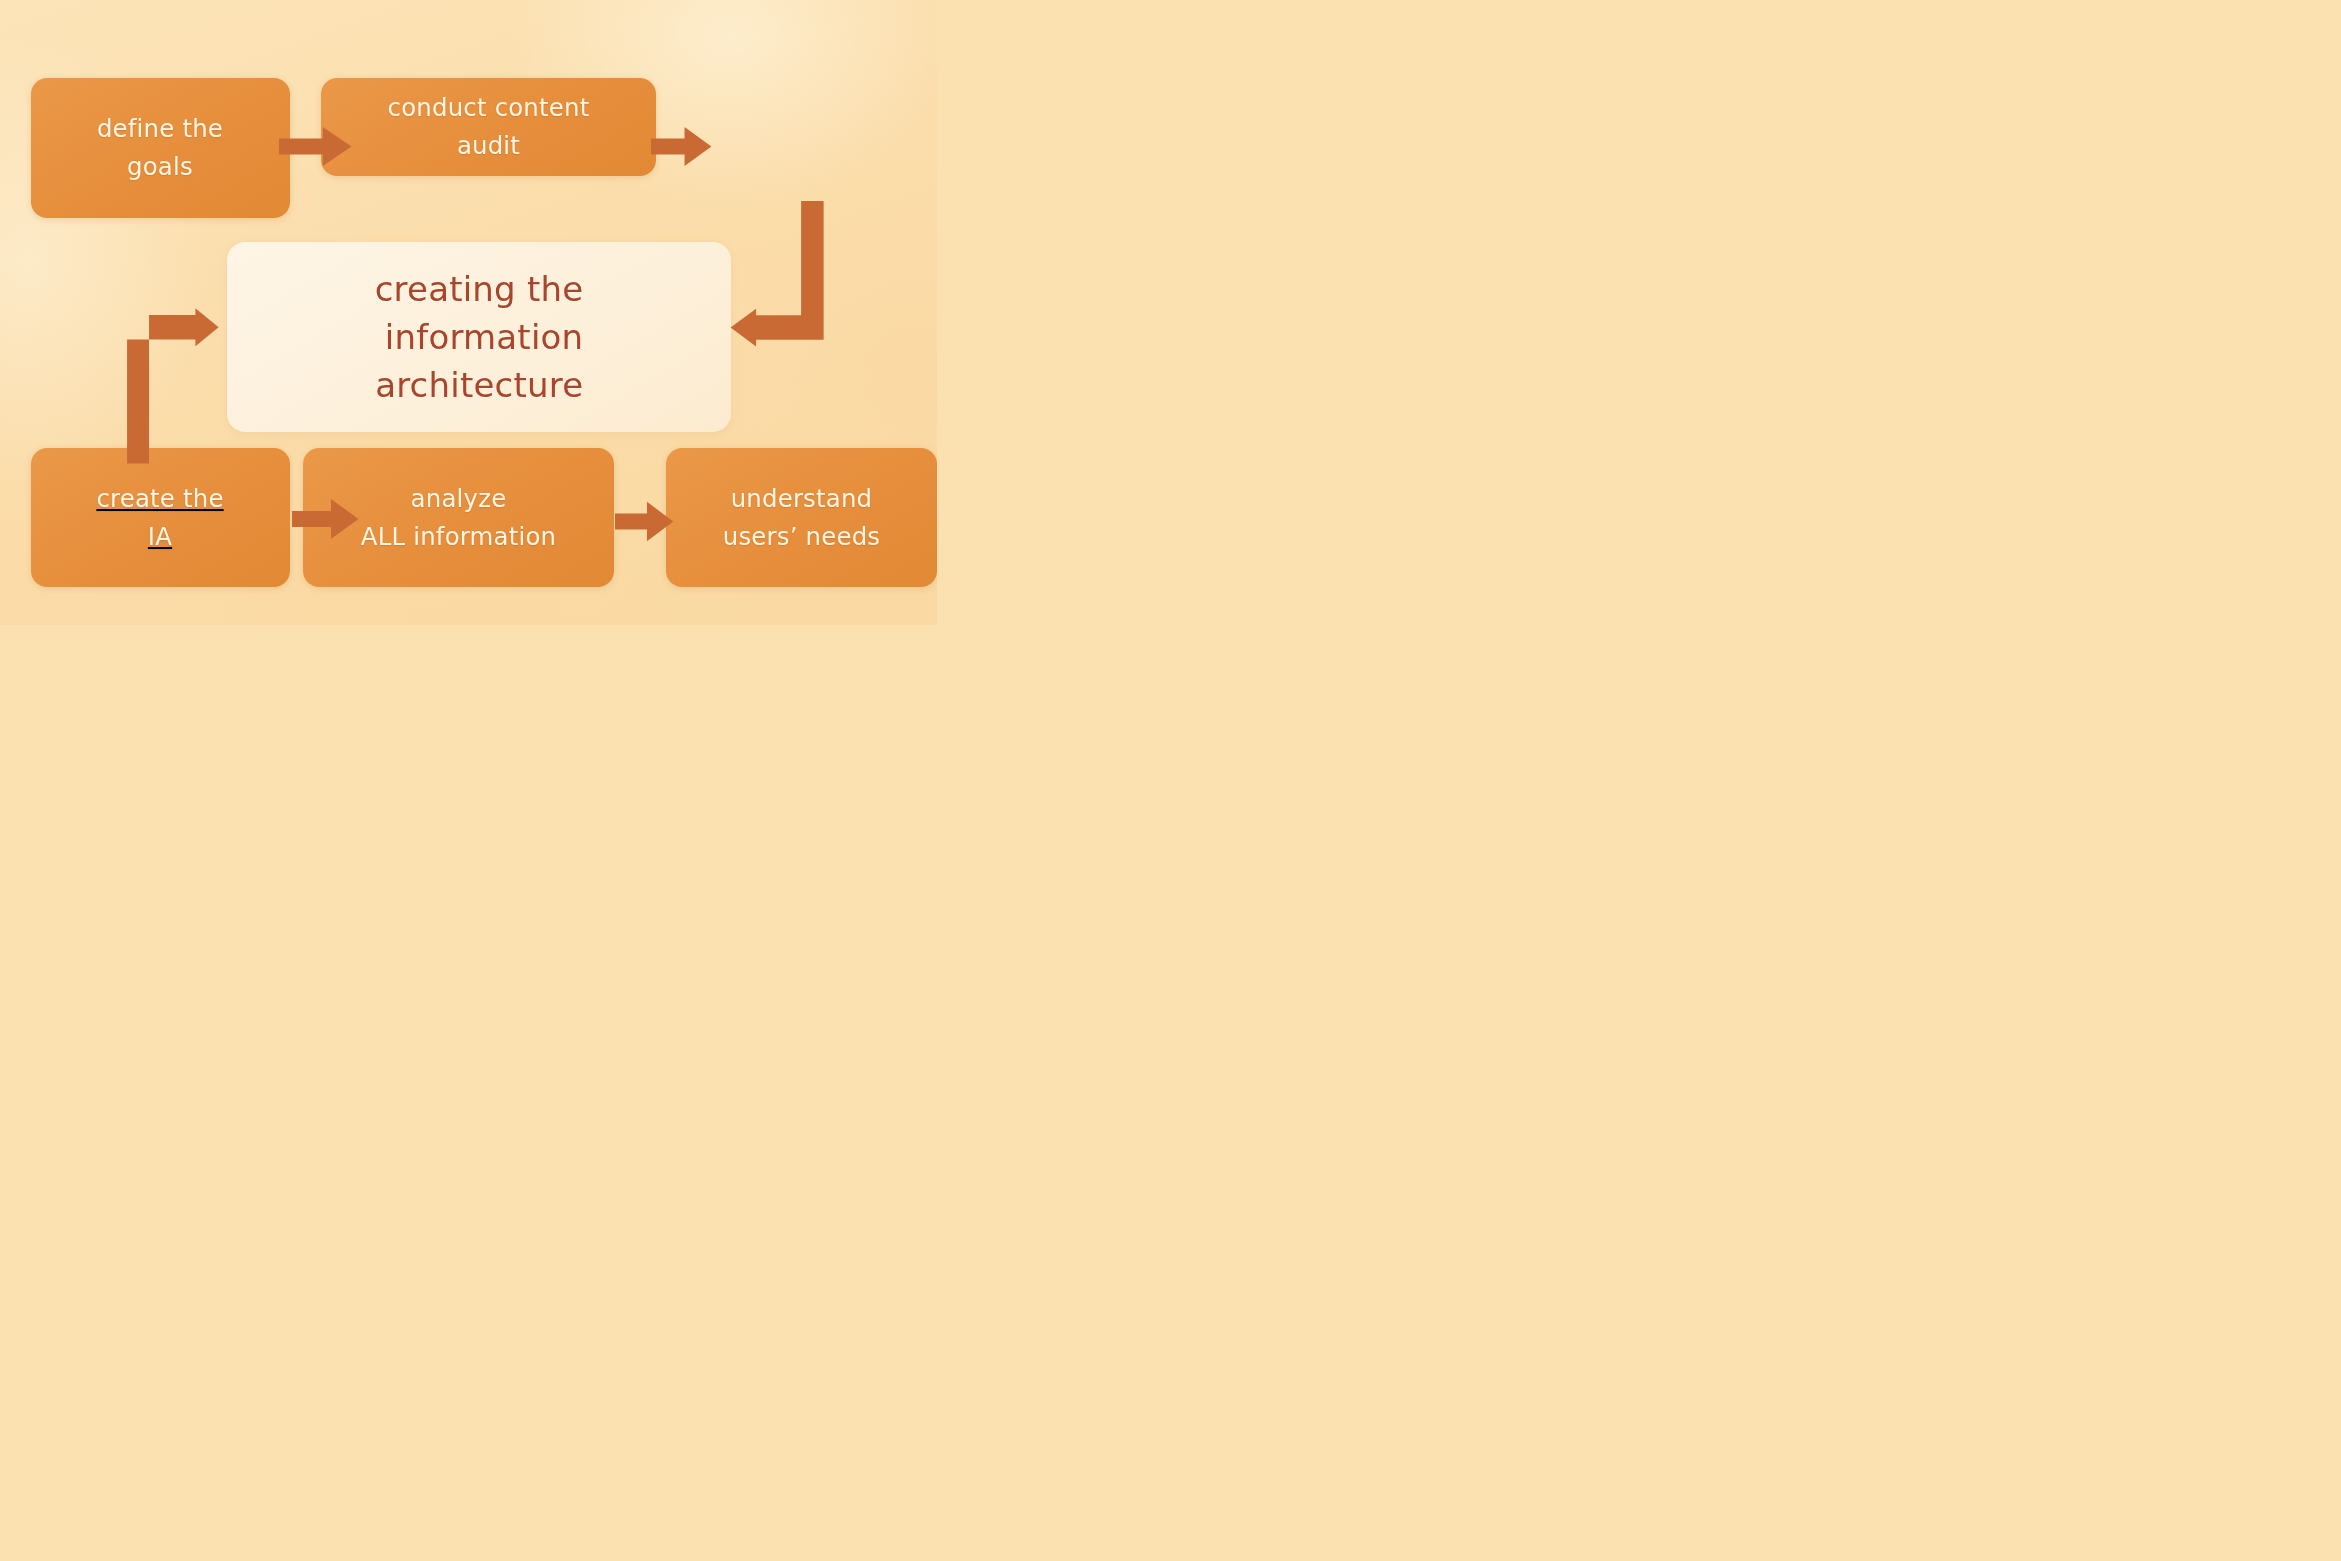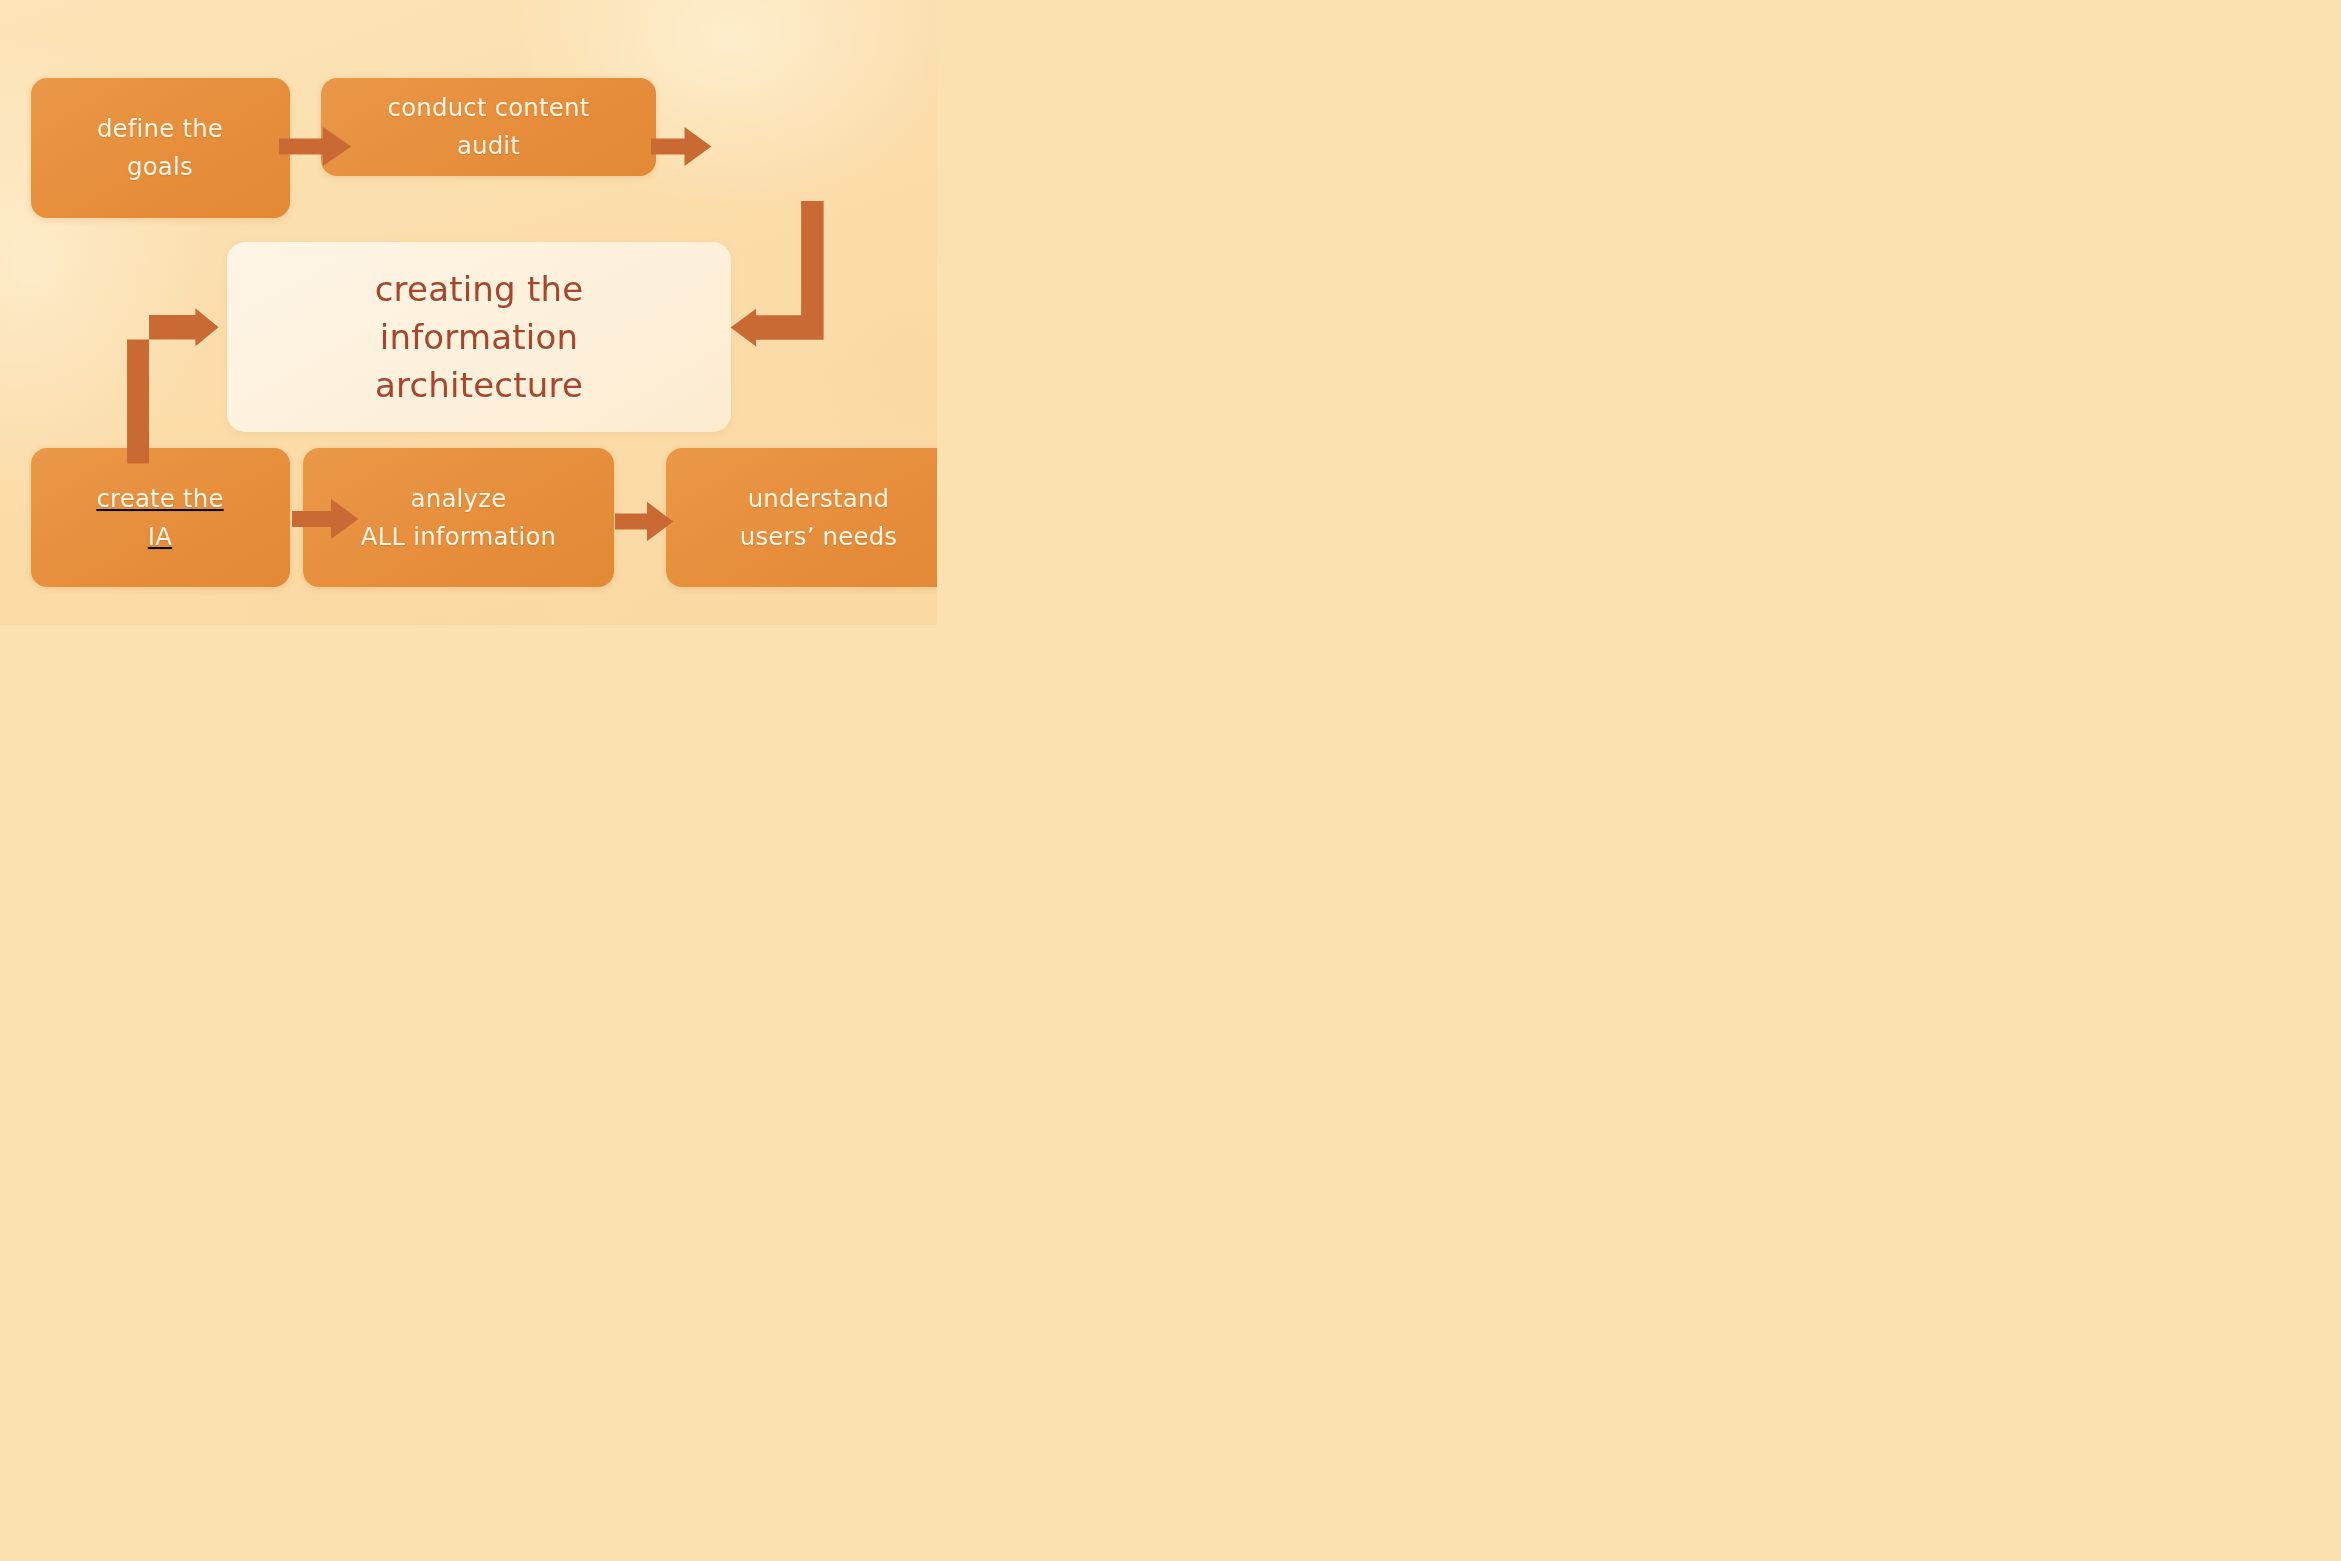--- a/index.html
+++ b/index.html
@@ -44,21 +44,21 @@
   }
 
   
   .center-panel {
     position: absolute;
     background: linear-gradient(150deg, #FEF5E6 0%, #FDF0DA 60%, #FCEBD0 100%);
     border-radius: 18.3px;
     display: flex;
     align-items: center;
     justify-content: center;
-    text-align: center;
+    text-align: right;
     z-index: 2;
     box-shadow: 0 2.4px 8.5px rgba(190,130,60,0.10);
   }
   .center-panel .label {
     color: #A8452A;
     font-size: 34px;
     line-height: 1.42;
     letter-spacing: 0.2px;
     text-shadow: 0 0.6px 1.2px rgba(255,250,240,0.9);
     white-space: pre-line;
@@ -132,19 +132,19 @@
   <div class="box" style="left:30.5px; top:448px; width:259px; height:139px;text-decoration:underline;">
     <span class="label">create the
 IA</span>
   </div>
 
   <div class="box" style="left:303px; top:448px; width:311px; height:139px;">
     <span class="label">analyze
 ALL information</span>
   </div>
 
-  <div class="box" style="left:666px; top:448px; width:271px; height:139px;padding-left:17px;">
+  <div class="box" style="left:666px; top:448px; width:271px; height:139px;">
     <span class="label">understand
 users’ needs</span>
   </div>
 
 </div>
 
 
 </body></html>

